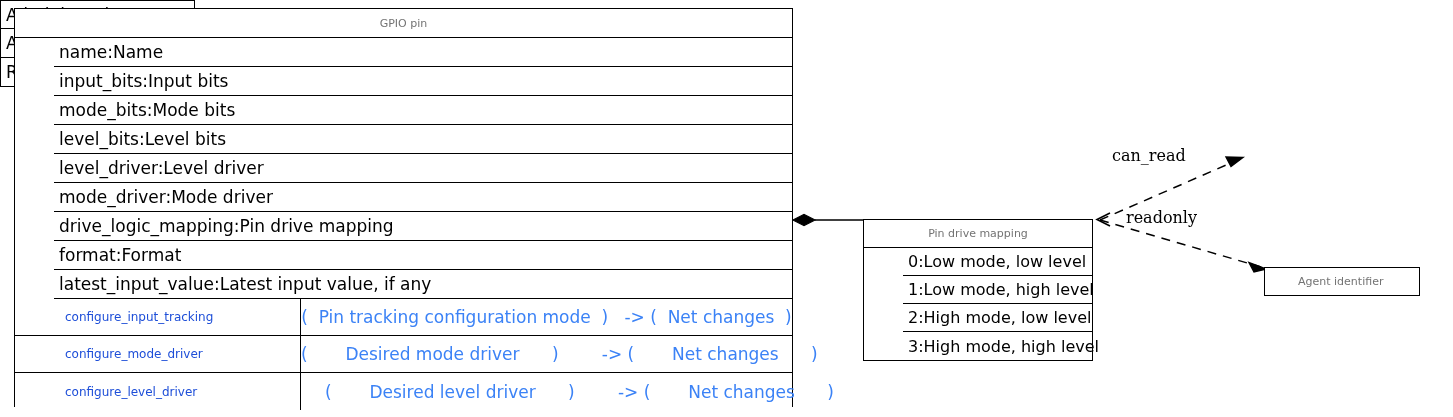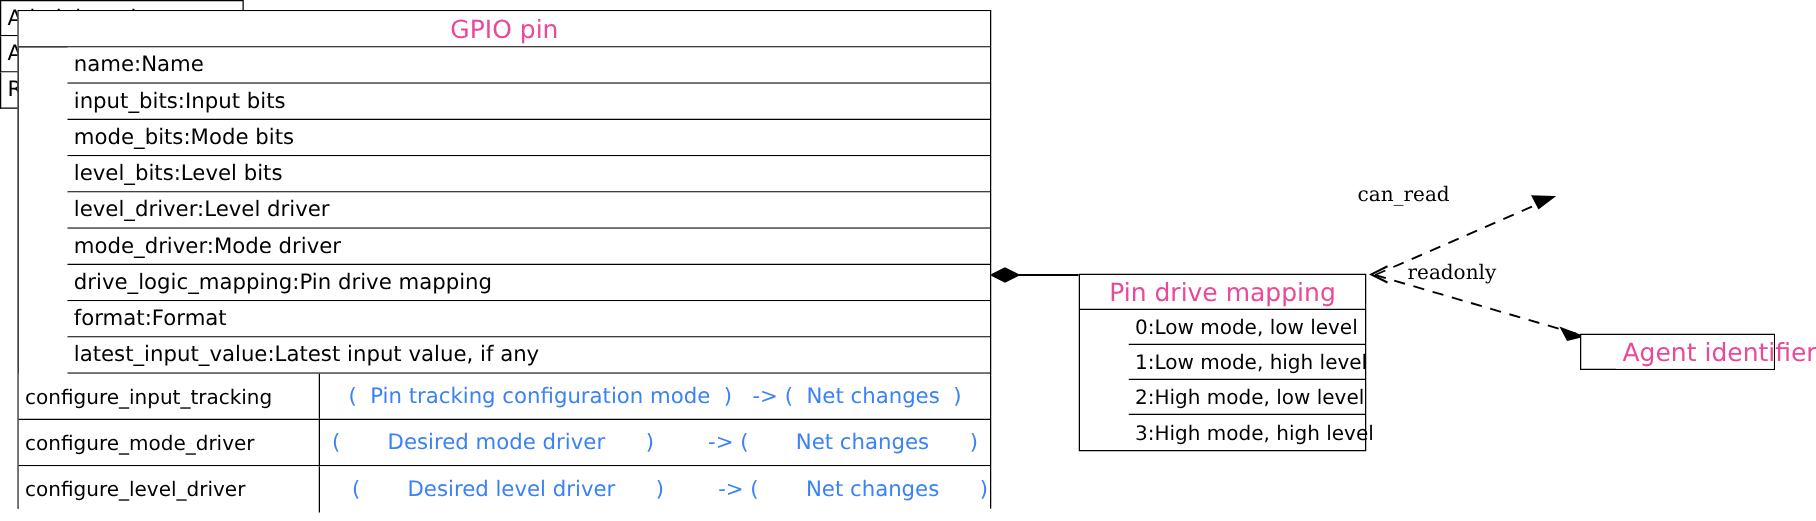--- a/index.html
+++ b/index.html
@@ -33,22 +33,22 @@
     background: #ffffff;
     display: flex;
     align-items: center;
     white-space: nowrap;
     overflow: visible;
   }
   .uml-row:last-child { border-bottom: none; }
 
   .uml-title {
     justify-content: center;
-    font-size: 20px;
-    color: #ec4899;
+    font-size: 11px;
+    color: #737373;
   }
   .uml-attr {
     justify-content: flex-start;
     padding-left: 5px;
     font-size: 17px;
     color: #000000;
     margin-left: 39px;
   }
 
   
@@ -70,23 +70,24 @@
   }
   .method-row:last-child { border-bottom: none; gap: 24px; }
   .method-name {
     box-sizing: border-box;
     width: 241px;
     flex: 0 0 241px;
     border-right: 1.6px solid #000000;
     display: flex;
     align-items: center;
     padding-left: 5px;
-    font-size: 16px;
-    white-space: nowrap;
-    color: #000000;
+    font-size: 12px;
+    white-space: nowrap;
+    color: #1d4ed8;
+    margin-left: 45px;
   }
   .method-sig {
     flex: 1 1 auto;
     display: flex;
     align-items: center;
     justify-content: center;
     font-size: 17px;
     white-space: pre;
     color: #3b82f6;
   }
@@ -162,21 +163,21 @@
   }
 
   
   .edge-label {
     position: absolute;
     font-family: "DejaVu Serif", serif;
     font-size: 16px;
     color: #000000;
     white-space: nowrap;
   }
-  #label-can-read { left: 1086px; top: 146px; }
+  #label-can-read { left: 1112px; top: 146px; }
   #label-readonly { left: 1126px; top: 208px; }
 </style>
 </head>
 <body>
 
 <div id="canvas">
 
   <svg id="edges" viewBox="0 0 1453 417" width="1453" height="417">
 
     <g>

